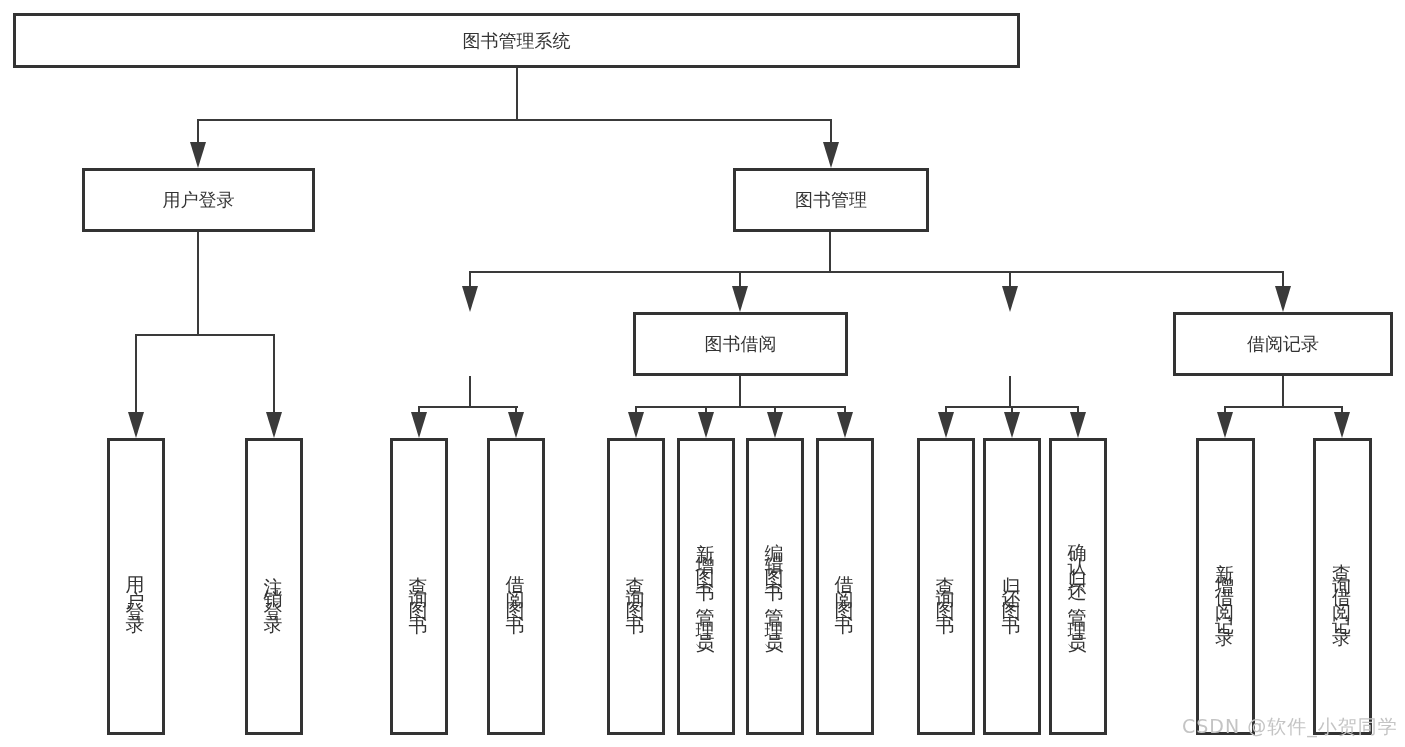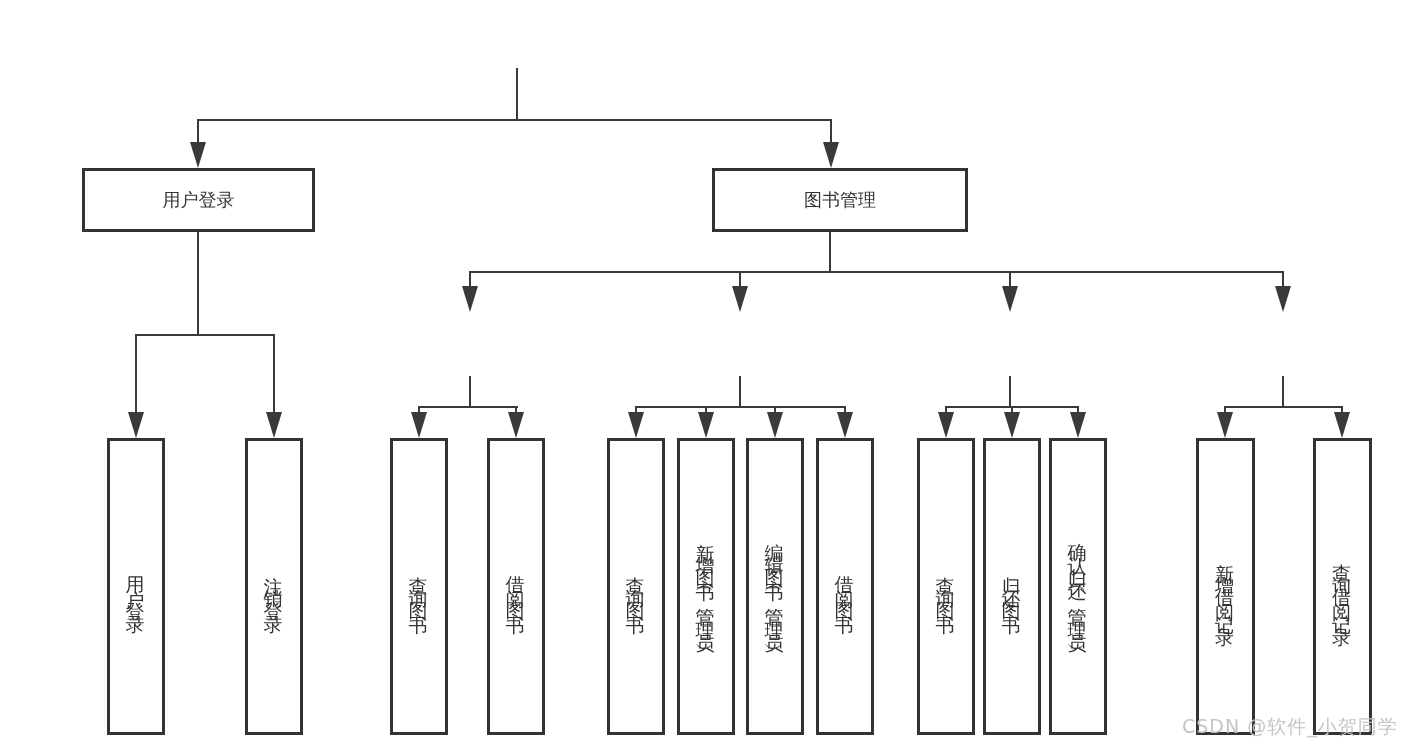--- a/index.html
+++ b/index.html
@@ -16,28 +16,37 @@
       border-left:8px solid transparent;border-right:8px solid transparent;
       border-top:26px solid #3a3a3a;}
   .wm{position:absolute;left:1182px;top:714px;font-size:19px;color:#c4c4c4;
       white-space:nowrap;z-index:5;letter-spacing:1px;}
 </style>
 </head>
 <body>
 
 <div class="wrap">
 
+  <div class="box" style="left:13px;top:13px;width:1007px;height:55px;">
+    <span>图书管理系统</span>
+  </div>
 
   <div class="box" style="left:82px;top:168px;width:233px;height:64px;">
     <span>用户登录</span>
   </div>
-  <div class="box" style="left:712px;top:168px;width:256px;height:64px;">
+  <div class="box" style="left:733px;top:168px;width:196px;height:64px;">
     <span>图书管理</span>
   </div>
 
+  <div class="box" style="left:633px;top:312px;width:215px;height:64px;">
+    <span>图书借阅</span>
+  </div>
+  <div class="box" style="left:1173px;top:312px;width:220px;height:64px;">
+    <span>借阅记录</span>
+  </div>
 
   <div class="box leaf" style="left:107px;width:58px;">
     <span class="vt">用户登录</span>
   </div>
   <div class="box leaf" style="left:245px;width:58px;">
     <span class="vt">注销登录</span>
   </div>
 
   <div class="box leaf" style="left:390px;width:58px;">
     <span class="vt">查询图书</span>

